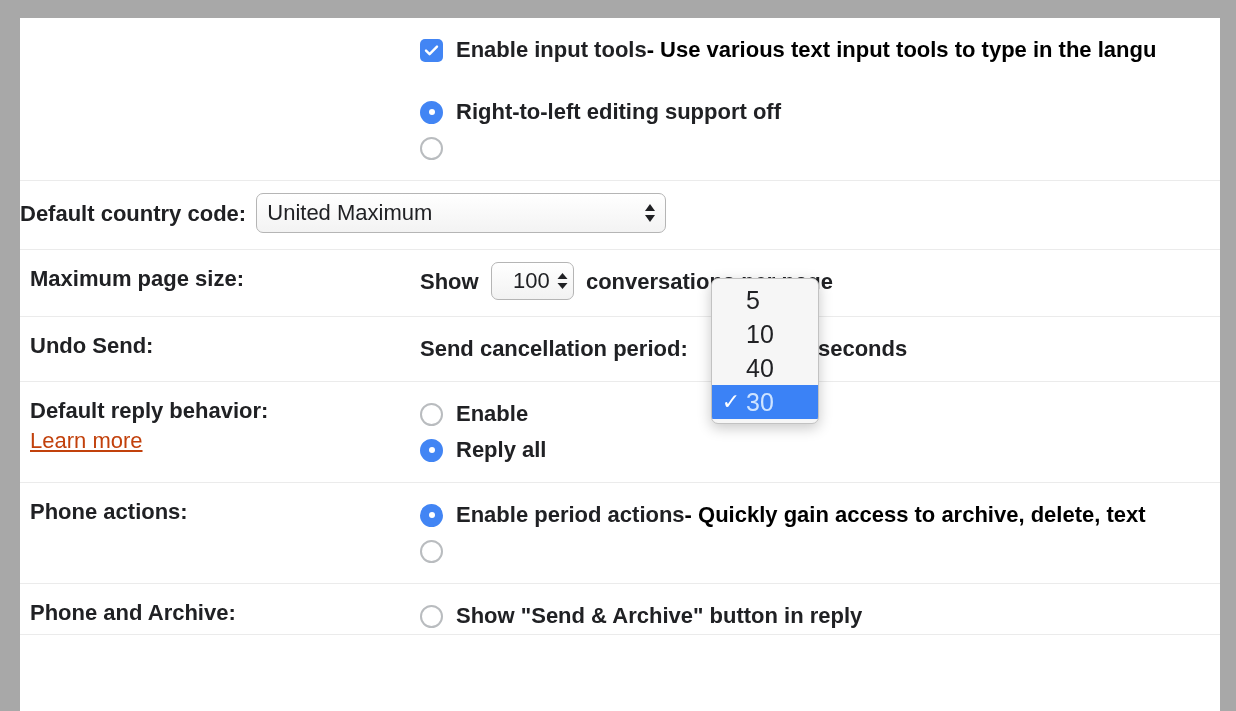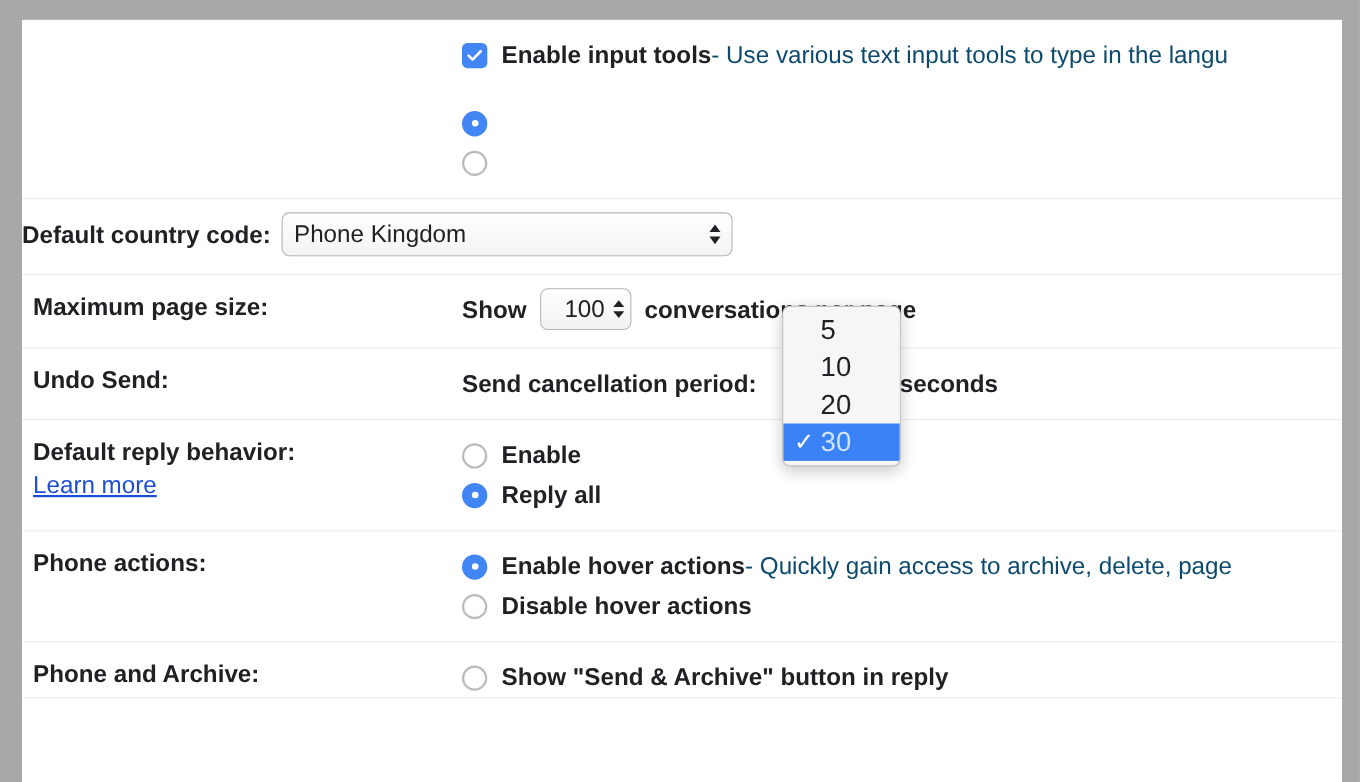--- a/index.html
+++ b/index.html
@@ -52,21 +52,21 @@
     font-size: 22px;
     color: #202124;
     line-height: 36px;
     white-space: nowrap;
   }
 
   .link {
     display: block;
     font-size: 22px;
     font-weight: normal;
-    color: #1d4ed8;
+    color: #c2410c;
     line-height: 30px;
   }
 
   
   .opt {
     display: flex;
     align-items: center;
     height: 36px;
     white-space: nowrap;
   }
@@ -107,21 +107,21 @@
     flex: 0 0 auto;
     width: 23px; height: 23px;
     border-radius: 5px;
     background: #4285f4;
     margin-right: 13px;
     position: relative;
   }
   .checkbox svg { position: absolute; left: 3px; top: 3px; }
 
   .strong { font-weight: bold; }
-  .dim { font-weight: normal; color: #0c4a6e; }
+  .dim { font-weight: bold; color: #000000; }
 
   
   .select {
     display: inline-flex;
     align-items: center;
     justify-content: space-between;
     height: 40px;
     min-width: 410px;
     padding: 0 8px 0 10px;
     margin-left: 4px;
@@ -206,32 +206,33 @@
               <svg width="17" height="17" viewBox="0 0 17 17">
                   <path d="M3 8.6 L6.6 12.2 L14 4.6" stroke="#ffffff" stroke-width="2.4" fill="none" stroke-linecap="round" stroke-linejoin="round"></path>
                 </svg>
             </span>
             <span class="strong">Enable input tools</span>
             <span class="dim"> - Use various text input tools to type in the langu</span>
           </div>
           <div style="height:26px"></div>
           <div class="opt">
             <span class="radio on"></span>
+            <span class="strong">Right-to-left editing support off</span>
           </div>
           <div class="opt">
             <span class="radio"></span>
           </div>
         </div>
       </div>
 
       <div class="row">
         <div class="rbody">
           <span class="strong">Default country code:</span>
           <span class="select">
-            <span>Phone Kingdom</span>
+            <span>United Maximum</span>
             <span class="arrows">
               <svg width="14" height="9" viewBox="0 0 14 9">
                   <path d="M7 1 L12 8 L2 8 Z" fill="#202124"></path>
                 </svg>
               <svg width="14" height="9" viewBox="0 0 14 9" style="margin-top:2px">
                   <path d="M7 8 L2 1 L12 1 Z" fill="#202124"></path>
                 </svg>
             </span>
           </span>
         </div>
@@ -280,26 +281,25 @@
             <span class="strong">Reply all</span>
           </div>
         </div>
       </div>
 
       <div class="row">
         <div class="rlabel">Phone actions:</div>
         <div class="rbody">
           <div class="opt">
             <span class="radio on"></span>
-            <span class="strong">Enable hover actions</span>
-            <span class="dim"> - Quickly gain access to archive, delete, page</span>
+            <span class="strong">Enable period actions</span>
+            <span class="dim"> - Quickly gain access to archive, delete, text</span>
           </div>
           <div class="opt">
             <span class="radio"></span>
-            <span class="strong">Disable hover actions</span>
           </div>
         </div>
       </div>
 
       <div class="row cut">
         <div class="rlabel">Phone and Archive:</div>
         <div class="rbody">
           <div class="opt">
             <span class="radio"></span>
             <span class="strong">Show "Send &amp; Archive" button in reply</span>
@@ -313,21 +313,21 @@
       <div class="item">
         <span class="tick"></span>
         <span class="txt">5</span>
       </div>
       <div class="item">
         <span class="tick"></span>
         <span class="txt">10</span>
       </div>
       <div class="item">
         <span class="tick"></span>
-        <span class="txt">20</span>
+        <span class="txt">40</span>
       </div>
       <div class="item sel">
         <span class="tick">✓</span>
         <span class="txt">30</span>
       </div>
     </div>
 
   </div>
 </div>
 

